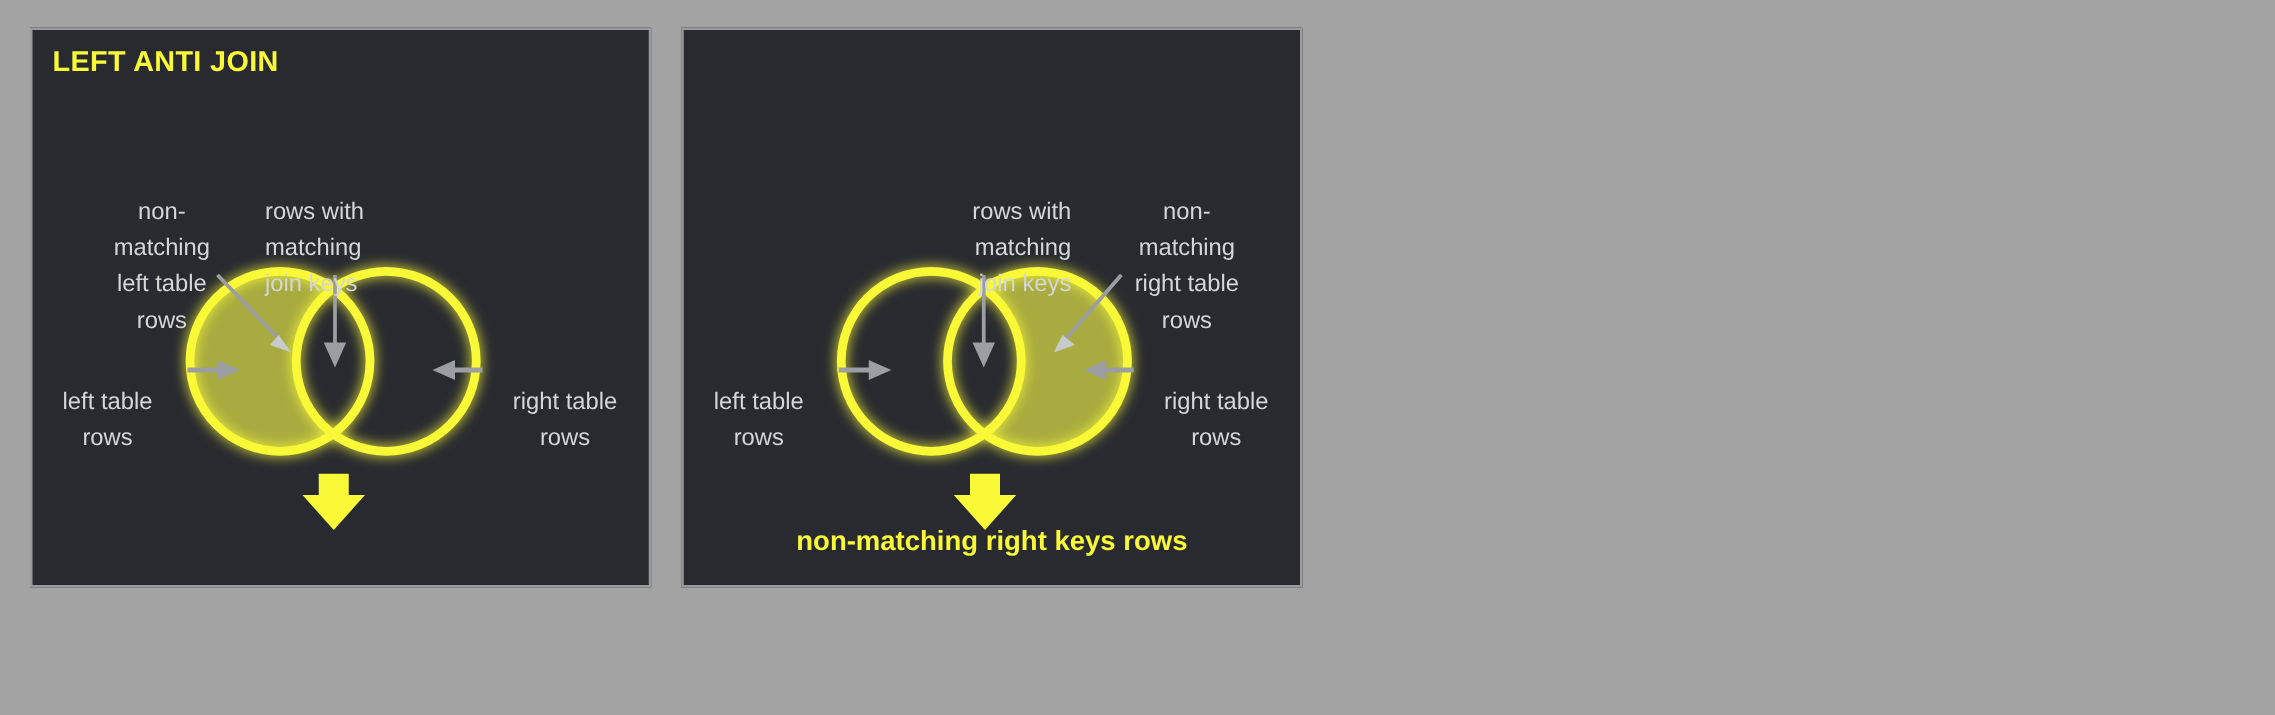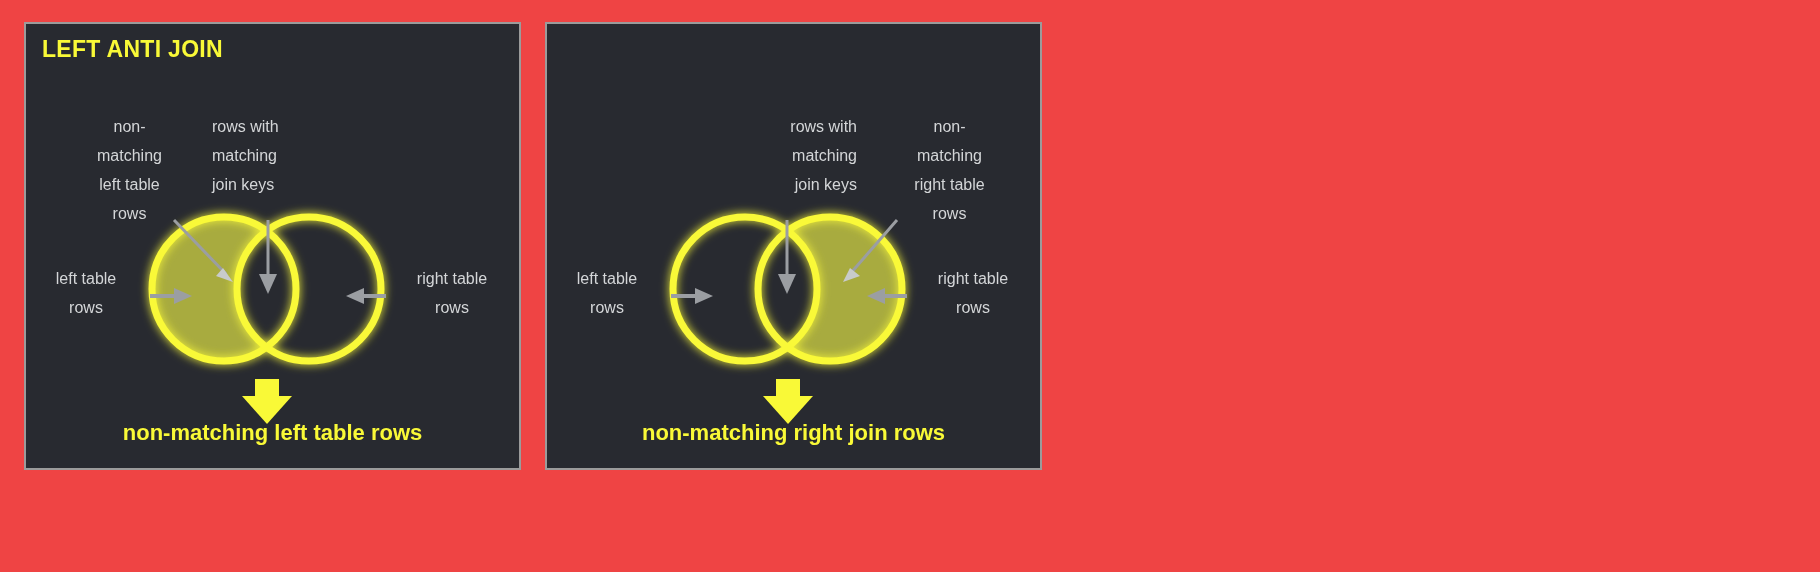--- a/index.html
+++ b/index.html
@@ -11,21 +11,21 @@
     width: 1820px;
     height: 572px;
     overflow: hidden;
     font-family: "Liberation Sans", sans-serif;
   }
 
   #stage {
     position: relative;
     width: 1820px;
     height: 572px;
-    background: #ef4444;
+    background: #a3a3a3;
   }
 
   .panel {
     position: absolute;
     top: 22px;
     height: 448px;
     background: #282a30;
     border: 2px solid #9b9b9b;
     box-sizing: border-box;
   }
@@ -40,23 +40,24 @@
     font-size: 23px;
     font-weight: bold;
     letter-spacing: 0.3px;
     white-space: nowrap;
   }
 
   
   .note {
     position: absolute;
     color: #d4d6d8;
-    font-size: 16px;
+    font-size: 19px;
     line-height: 29px;
     white-space: pre-line;
+    margin-top: 43px;
   }
   .note.center { text-align: center; }
   .note.right  { text-align: right; }
   .note.left   { text-align: left; }
 
   
   .venn {
     position: absolute;
     left: 0;
     top: 0;
@@ -145,21 +146,20 @@
     <div class="note left" style="left: 186px; top: 88px; width: 150px;">rows with
 matching
 join keys</div>
 
     <div class="note center" style="left: 0px; top: 240px; width: 120px;">left table
 rows</div>
 
     <div class="note center" style="left: 362px; top: 240px; width: 128px;">right table
 rows</div>
 
-    <div class="caption">non-matching left table rows</div>
   </div>
 
   <div class="panel" id="panel-right">
 
 
     <svg class="venn" viewBox="0 0 497 448">
       <defs>
         <clipPath id="clipR-right">
           <circle cx="283" cy="265" r="72"></circle>
         </clipPath>
@@ -216,16 +216,16 @@
 matching
 right table
 rows</div>
 
     <div class="note center" style="left: 0px; top: 240px; width: 120px;">left table
 rows</div>
 
     <div class="note center" style="left: 362px; top: 240px; width: 128px;">right table
 rows</div>
 
-    <div class="caption">non-matching right join rows</div>
+    <div class="caption">non-matching right keys rows</div>
   </div>
 
 </div>
 
 </body></html>

